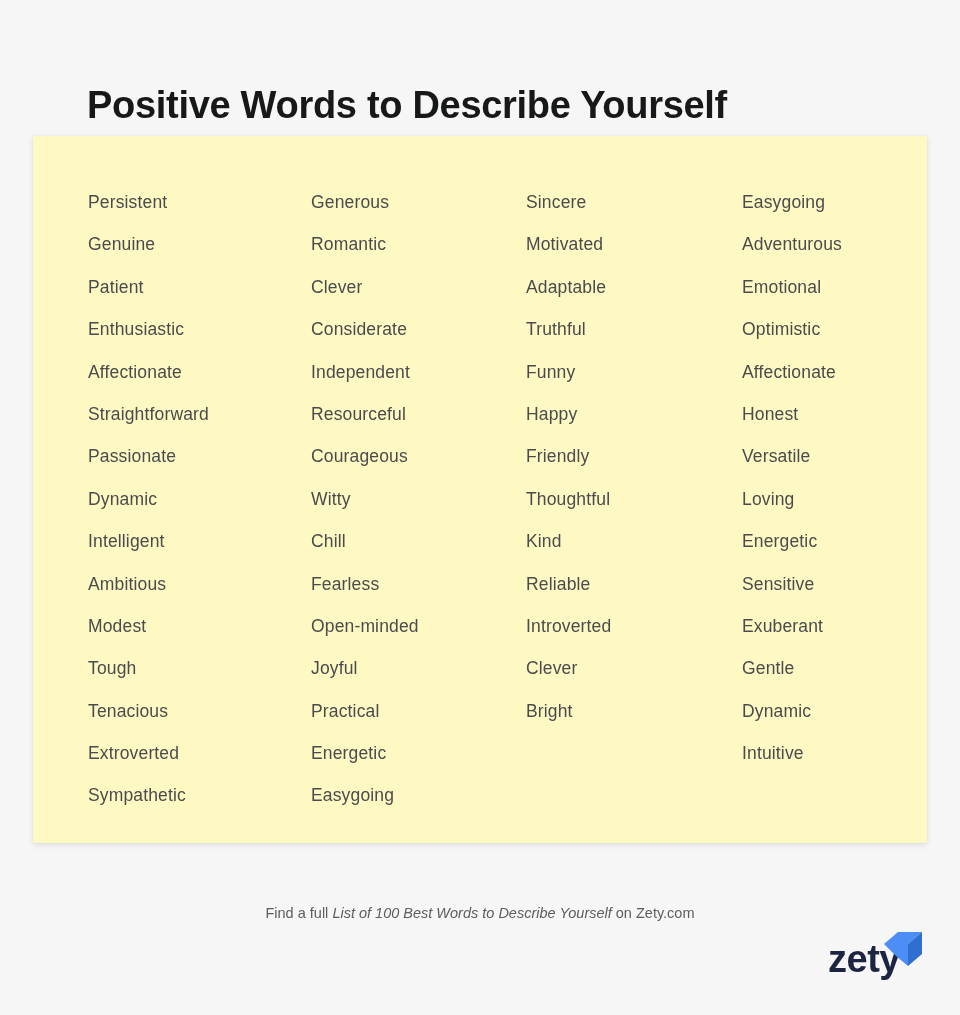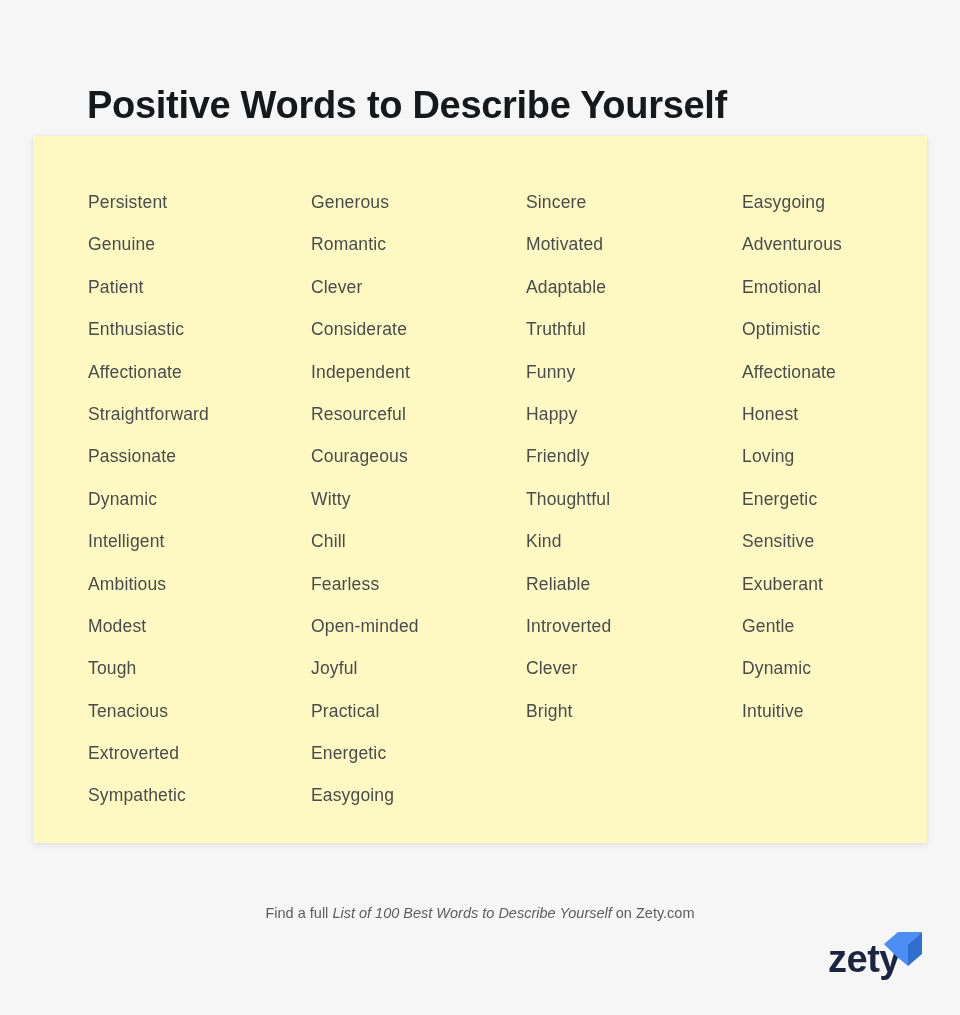--- a/index.html
+++ b/index.html
@@ -179,20 +179,21 @@
           <div class="word">Clever</div>
           <div class="word">Bright</div>
         </div>
       <div class="word-column col-3">
           <div class="word">Easygoing</div>
           <div class="word">Adventurous</div>
           <div class="word">Emotional</div>
           <div class="word">Optimistic</div>
           <div class="word">Affectionate</div>
           <div class="word">Honest</div>
+          <div class="word">Versatile</div>
           <div class="word">Loving</div>
           <div class="word">Energetic</div>
           <div class="word">Sensitive</div>
           <div class="word">Exuberant</div>
           <div class="word">Gentle</div>
           <div class="word">Dynamic</div>
           <div class="word">Intuitive</div>
         </div>
 
     </div>

